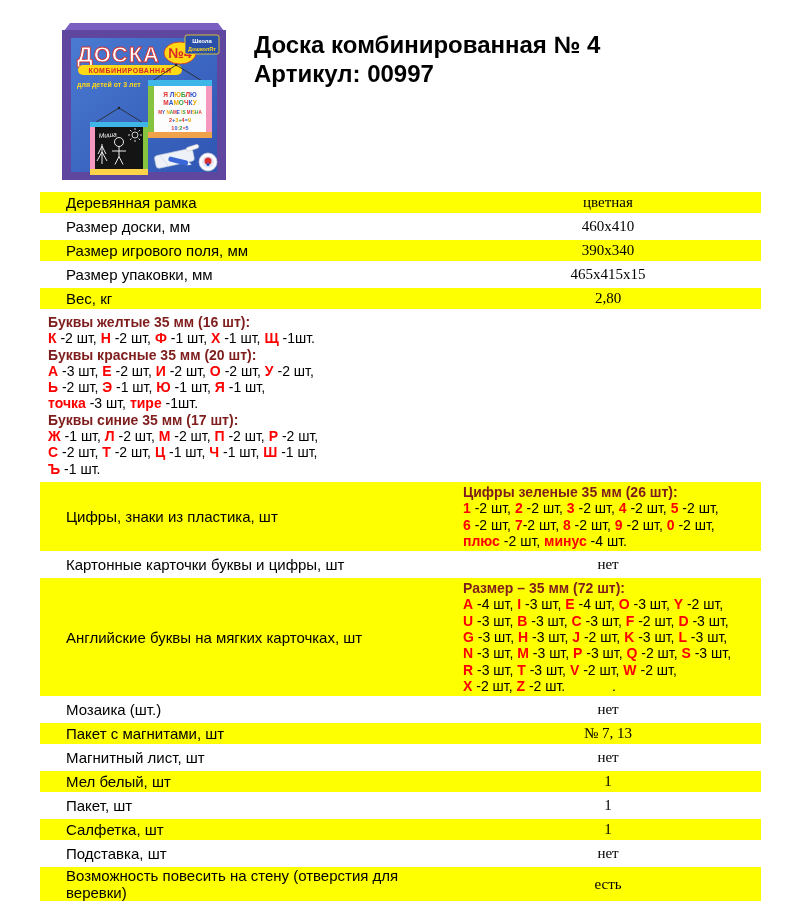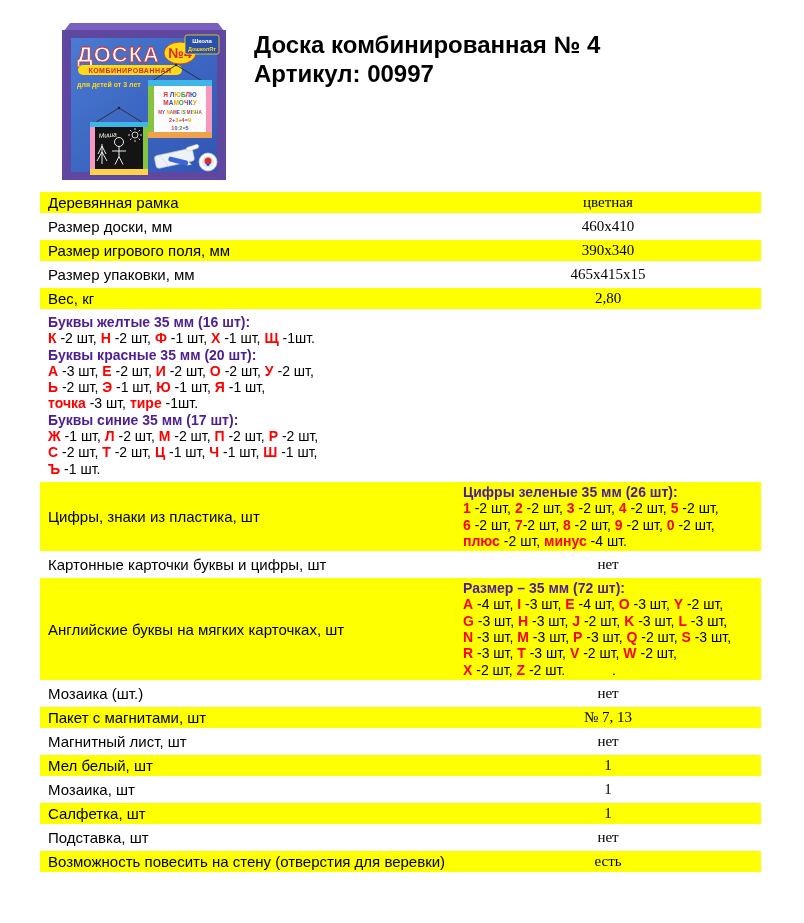--- a/index.html
+++ b/index.html
@@ -11,28 +11,28 @@
   
   .product-box{position:absolute;left:58px;top:20px;width:174px;height:166px;}
   .title-block{position:absolute;left:254px;top:30px;}
   .title-line{font-size:24px;font-weight:bold;line-height:29px;white-space:nowrap;}
   
   .spec-table{position:absolute;left:40px;top:192px;width:721px;}
   .t-row{display:flex;margin-bottom:3px;min-height:21px;}
   .bg-yellow{background:#feff00;}
   .bg-white{background:#ffffff;}
   .t-label{
-    width:415px;box-sizing:border-box;padding-left:8px;
+    width:415px;box-sizing:border-box;padding-left:26px;
     display:flex;align-items:center;font-size:15px;
   }
   .t-value{width:306px;box-sizing:border-box;font-size:15px;}
   .t-value.center{display:flex;align-items:center;justify-content:center;font-family:Liberation Serif, serif;}
   .t-value.rich{padding:2px 2px 2px 8px;}
   .t-line{font-size:14px;line-height:16.3px;white-space:nowrap;}
-  .seg-hdr{font-weight:bold;color:#4c1d95;}
+  .seg-hdr{font-weight:bold;color:#7f1d1d;}
   .seg-red{font-weight:bold;color:#fe0000;}
   .seg-p{color:#000;}
 </style>
 </head>
 <body>
 
 <div class="product-box">
   <svg width="174" height="166" viewBox="0 0 174 166">
     <defs>
       <linearGradient id="bgblue" x1="0" y1="0" x2="1" y2="1">
@@ -165,20 +165,21 @@
     </div>
     <div class="t-row bg-white">
       <div class="t-label">Картонные карточки буквы и цифры, шт</div>
       <div class="t-value center">нет</div>
     </div>
     <div class="t-row bg-yellow">
       <div class="t-label">Английские буквы на мягких карточках, шт</div>
       <div class="t-value rich">
         <div class="t-line"><span class="seg-hdr">Размер – 35 мм (72 шт):</span></div>
         <div class="t-line"><span class="seg-red">A</span><span class="seg-p"> -4 шт, </span><span class="seg-red">I</span><span class="seg-p"> -3 шт, </span><span class="seg-red">E</span><span class="seg-p"> -4 шт, </span><span class="seg-red">O</span><span class="seg-p"> -3 шт, </span><span class="seg-red">Y</span><span class="seg-p"> -2 шт,</span></div>
+        <div class="t-line"><span class="seg-red">U</span><span class="seg-p"> -3 шт, </span><span class="seg-red">B</span><span class="seg-p"> -3 шт, </span><span class="seg-red">C</span><span class="seg-p"> -3 шт, </span><span class="seg-red">F</span><span class="seg-p"> -2 шт, </span><span class="seg-red">D</span><span class="seg-p"> -3 шт,</span></div>
         <div class="t-line"><span class="seg-red">G</span><span class="seg-p"> -3 шт, </span><span class="seg-red">H</span><span class="seg-p"> -3 шт, </span><span class="seg-red">J</span><span class="seg-p"> -2 шт, </span><span class="seg-red">K</span><span class="seg-p"> -3 шт, </span><span class="seg-red">L</span><span class="seg-p"> -3 шт,</span></div>
         <div class="t-line"><span class="seg-red">N</span><span class="seg-p"> -3 шт, </span><span class="seg-red">M</span><span class="seg-p"> -3 шт, </span><span class="seg-red">P</span><span class="seg-p"> -3 шт, </span><span class="seg-red">Q</span><span class="seg-p"> -2 шт, </span><span class="seg-red">S</span><span class="seg-p"> -3 шт,</span></div>
         <div class="t-line"><span class="seg-red">R</span><span class="seg-p"> -3 шт, </span><span class="seg-red">T</span><span class="seg-p"> -3 шт, </span><span class="seg-red">V</span><span class="seg-p"> -2 шт, </span><span class="seg-red">W</span><span class="seg-p"> -2 шт,</span></div>
         <div class="t-line"><span class="seg-red">X</span><span class="seg-p"> -2 шт, </span><span class="seg-red">Z</span><span class="seg-p"> -2 шт.</span><span class="seg-p">&nbsp;&nbsp;&nbsp;&nbsp;&nbsp;&nbsp;&nbsp;&nbsp;&nbsp;&nbsp;&nbsp; .</span></div>
       </div>
     </div>
     <div class="t-row bg-white">
       <div class="t-label">Мозаика (шт.)</div>
       <div class="t-value center">нет</div>
     </div>
@@ -188,21 +189,21 @@
     </div>
     <div class="t-row bg-white">
       <div class="t-label">Магнитный лист, шт</div>
       <div class="t-value center">нет</div>
     </div>
     <div class="t-row bg-yellow">
       <div class="t-label">Мел белый, шт</div>
       <div class="t-value center">1</div>
     </div>
     <div class="t-row bg-white">
-      <div class="t-label">Мозаика, шт</div>
+      <div class="t-label">Пакет, шт</div>
       <div class="t-value center">1</div>
     </div>
     <div class="t-row bg-yellow">
       <div class="t-label">Салфетка, шт</div>
       <div class="t-value center">1</div>
     </div>
     <div class="t-row bg-white">
       <div class="t-label">Подставка, шт</div>
       <div class="t-value center">нет</div>
     </div>

